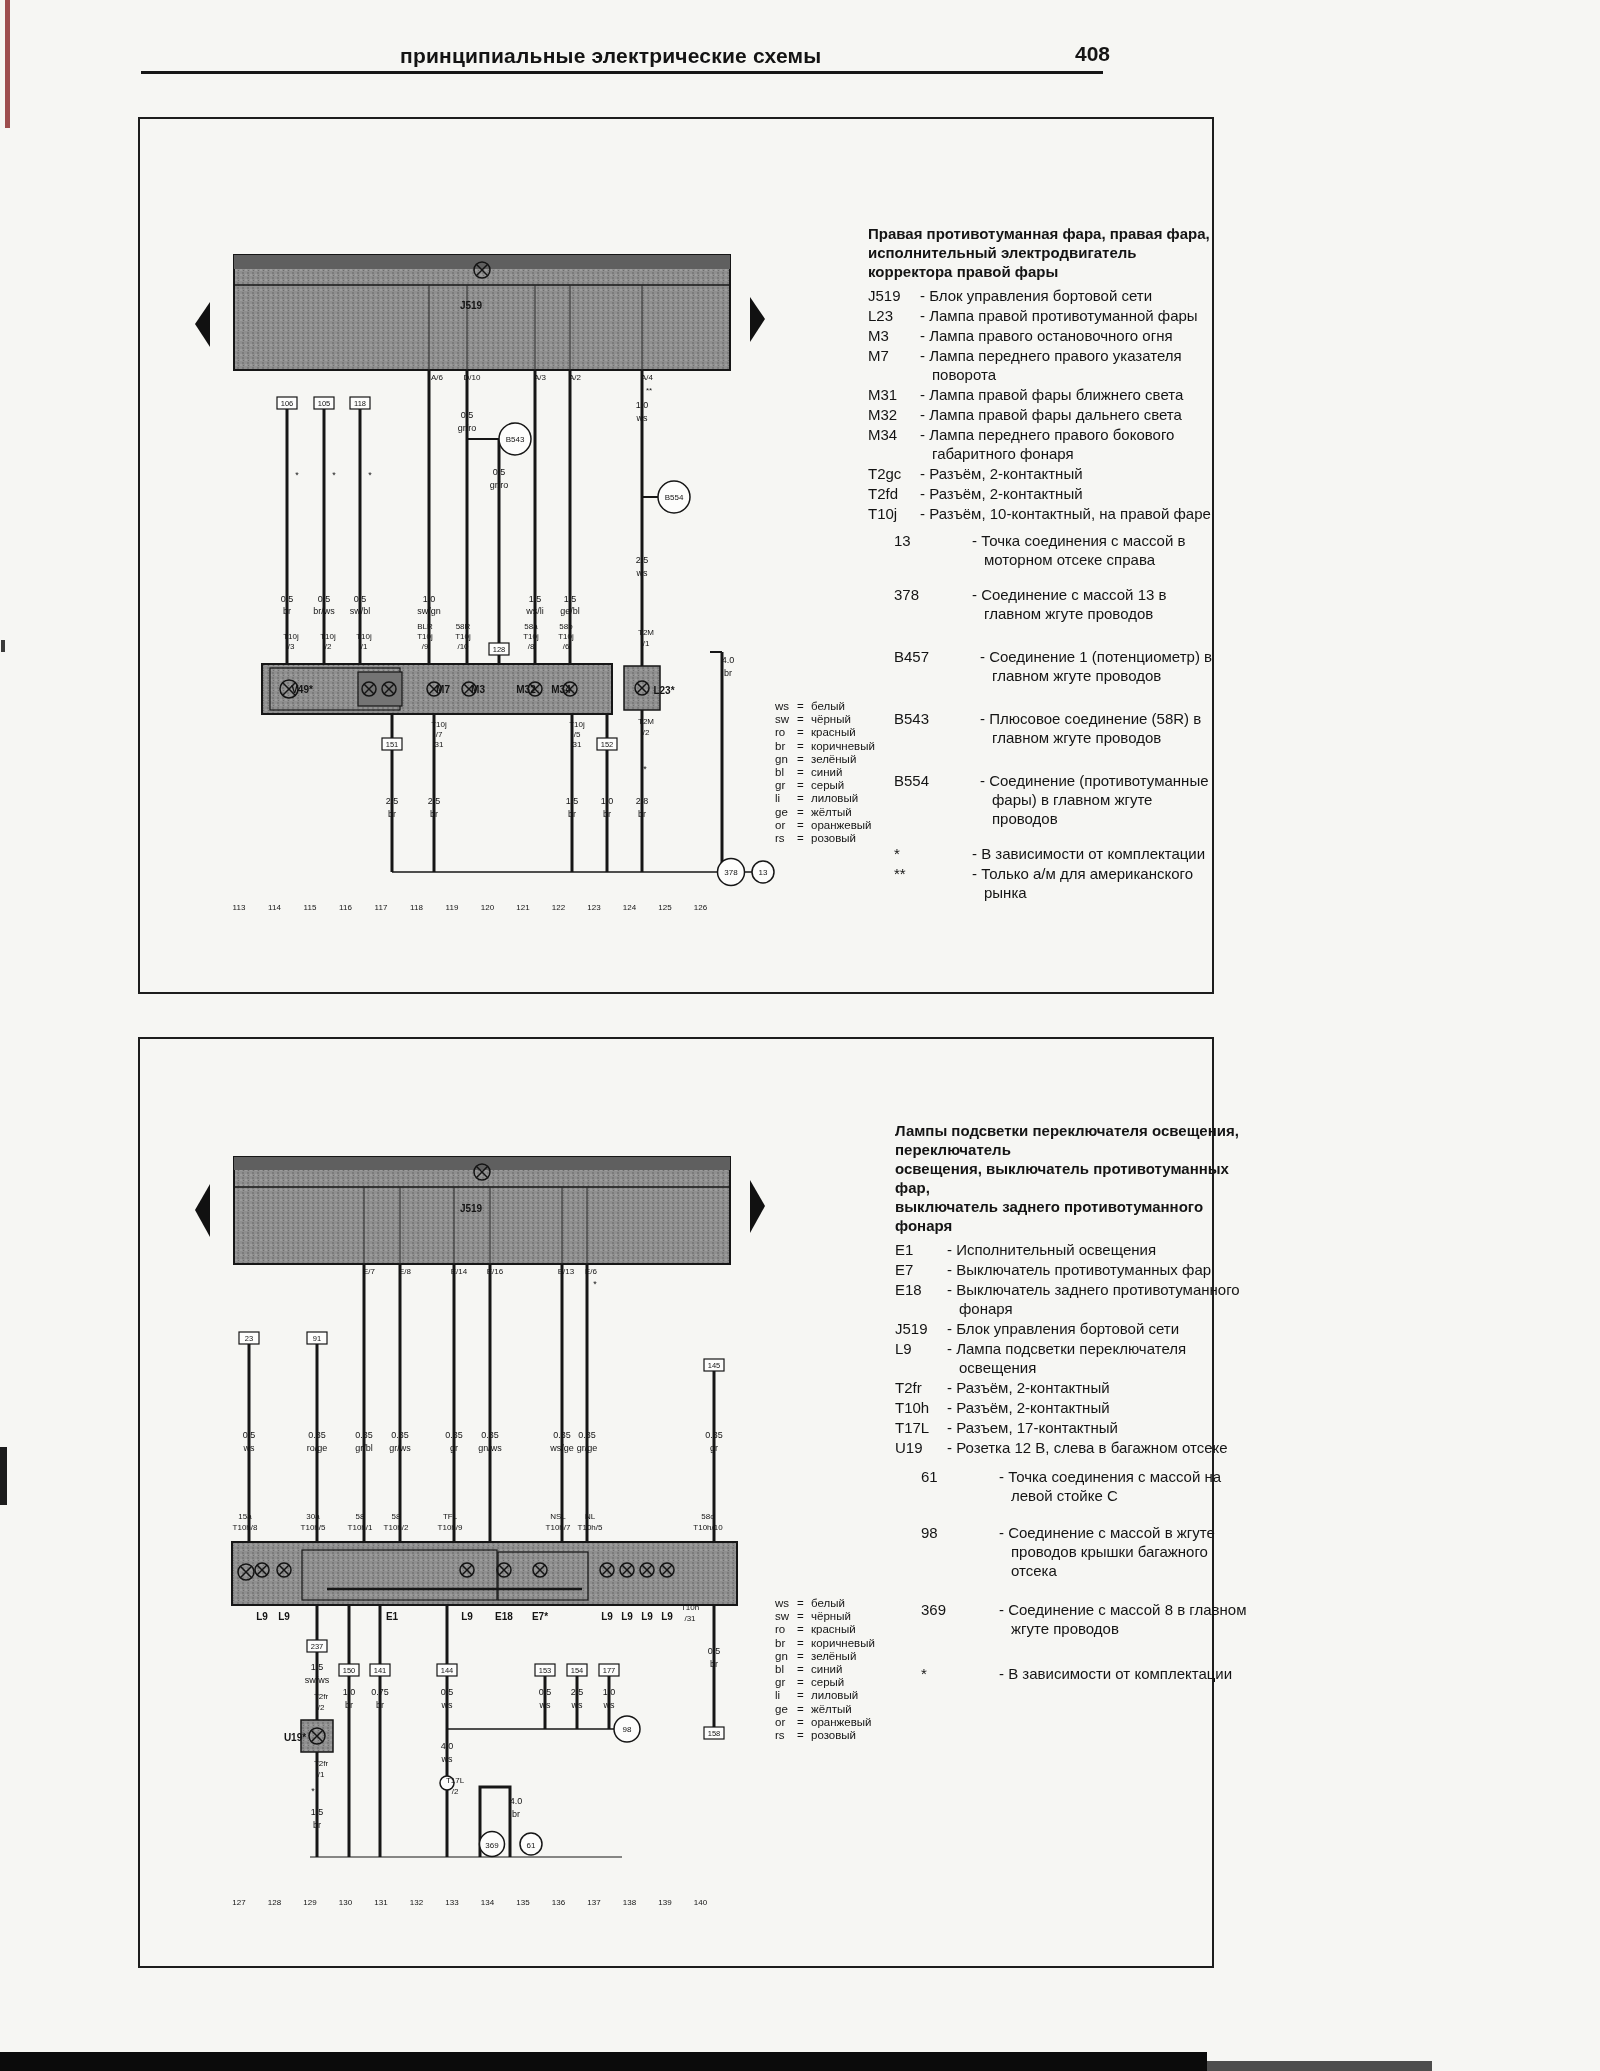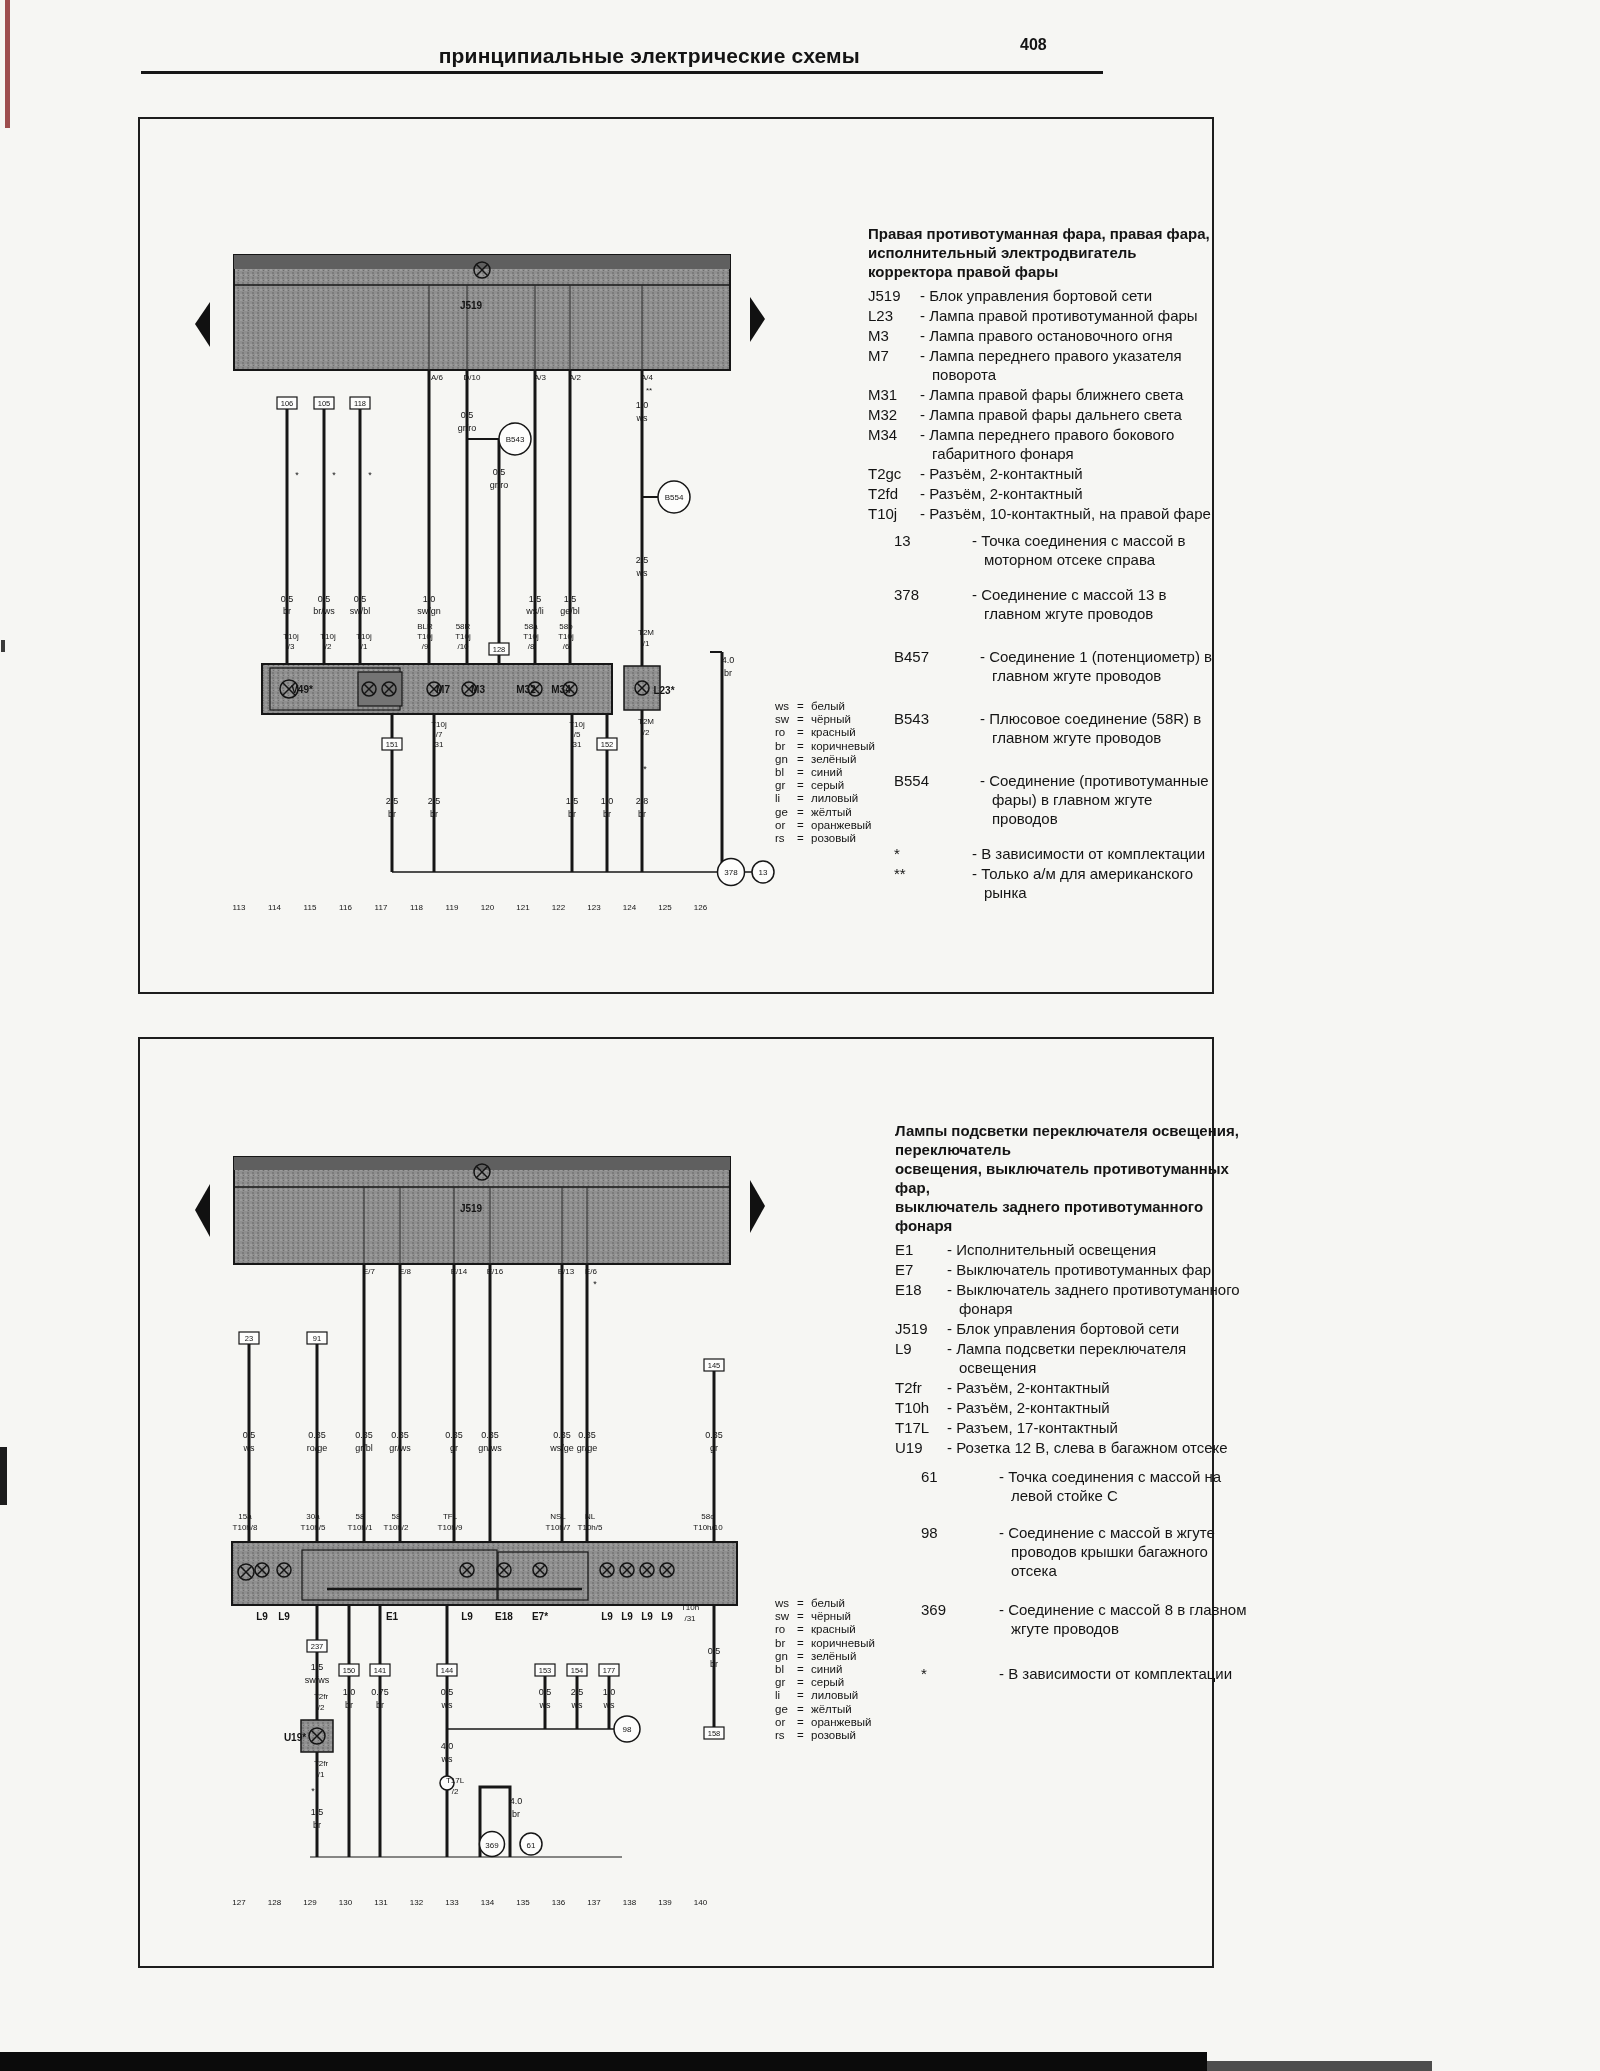--- a/index.html
+++ b/index.html
@@ -1,22 +1,22 @@
 <!DOCTYPE html>
 <html><head>
 <meta charset="utf-8">
 <style>
   html,body{margin:0;padding:0;background:#e8e8e6;}
   .page{position:relative;width:1600px;height:2071px;background:#f6f6f3;overflow:hidden;
         font-family:"Liberation Sans",sans-serif;color:#141414;}
   
-  .hdr-title{position:absolute;left:400px;top:44px;width:460px;text-align:right;
+  .hdr-title{position:absolute;left:400px;top:44px;width:460px;text-align:left;
              font-size:21px;font-weight:bold;letter-spacing:.2px;}
-  .hdr-num{position:absolute;left:1020px;top:36px;width:90px;text-align:left;
-           font-size:16px;font-weight:bold;}
+  .hdr-num{position:absolute;left:1020px;top:42px;width:90px;text-align:right;
+           font-size:21px;font-weight:bold;}
   .hdr-rule{position:absolute;left:141px;top:71px;width:962px;height:3px;background:#161616;}
   
   .frame{position:absolute;left:138px;width:1072px;border:2px solid #1d1d1d;background:transparent;}
   .frame1{top:117px;height:873px;}
   .frame2{top:1037px;height:927px;}
   .schematic{position:absolute;left:22px;top:63px;}
   .frame2 .schematic{top:103px;}
   .schematic text{font-size:9px;fill:#141414;text-anchor:middle;
                   font-family:"Liberation Sans",sans-serif;}
   .schematic text.s{font-size:8px;}

